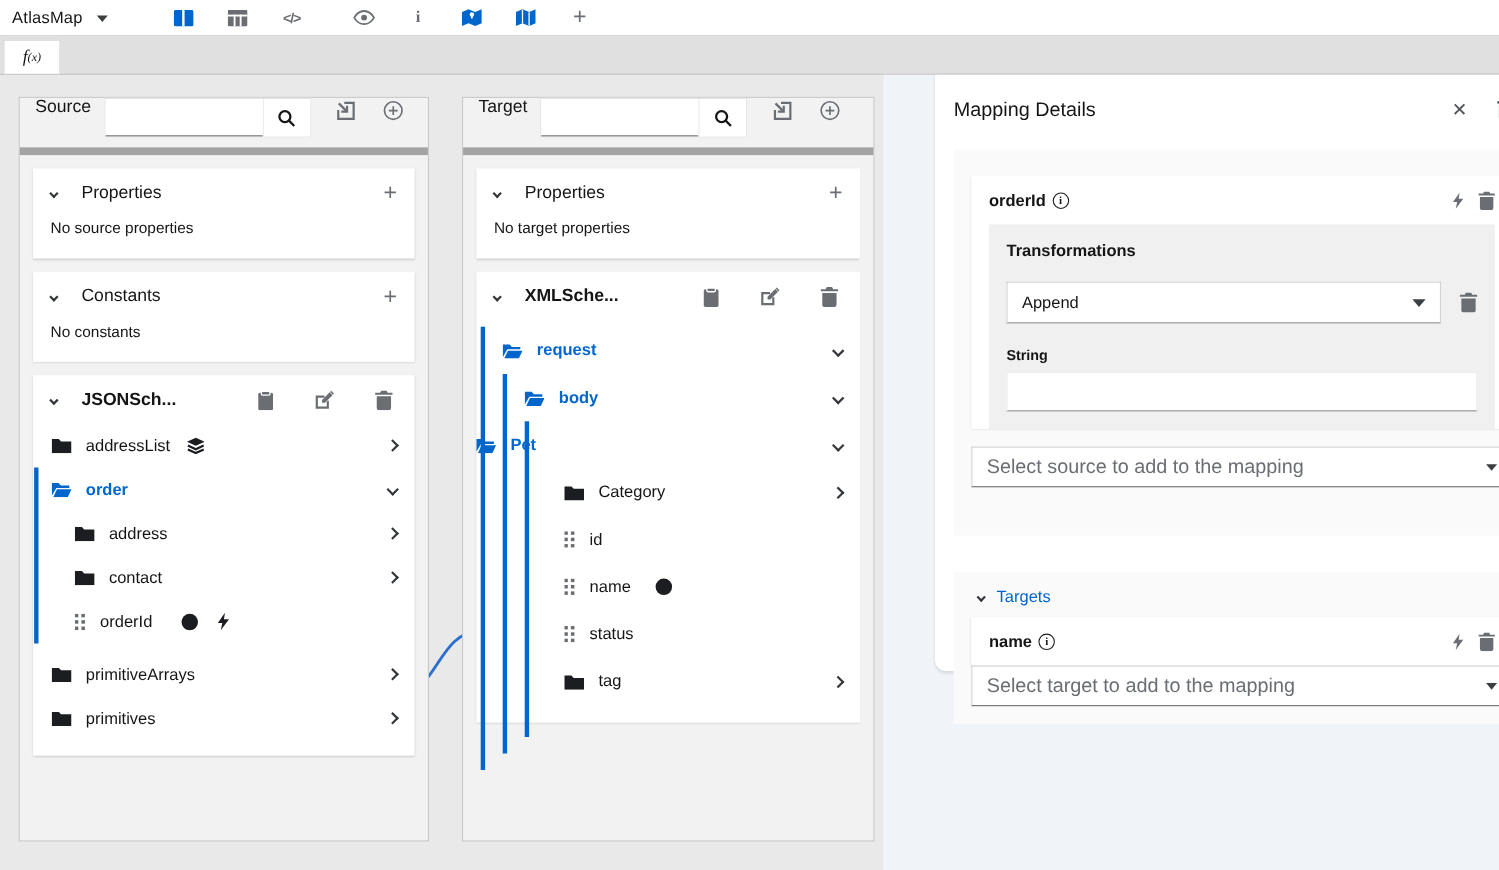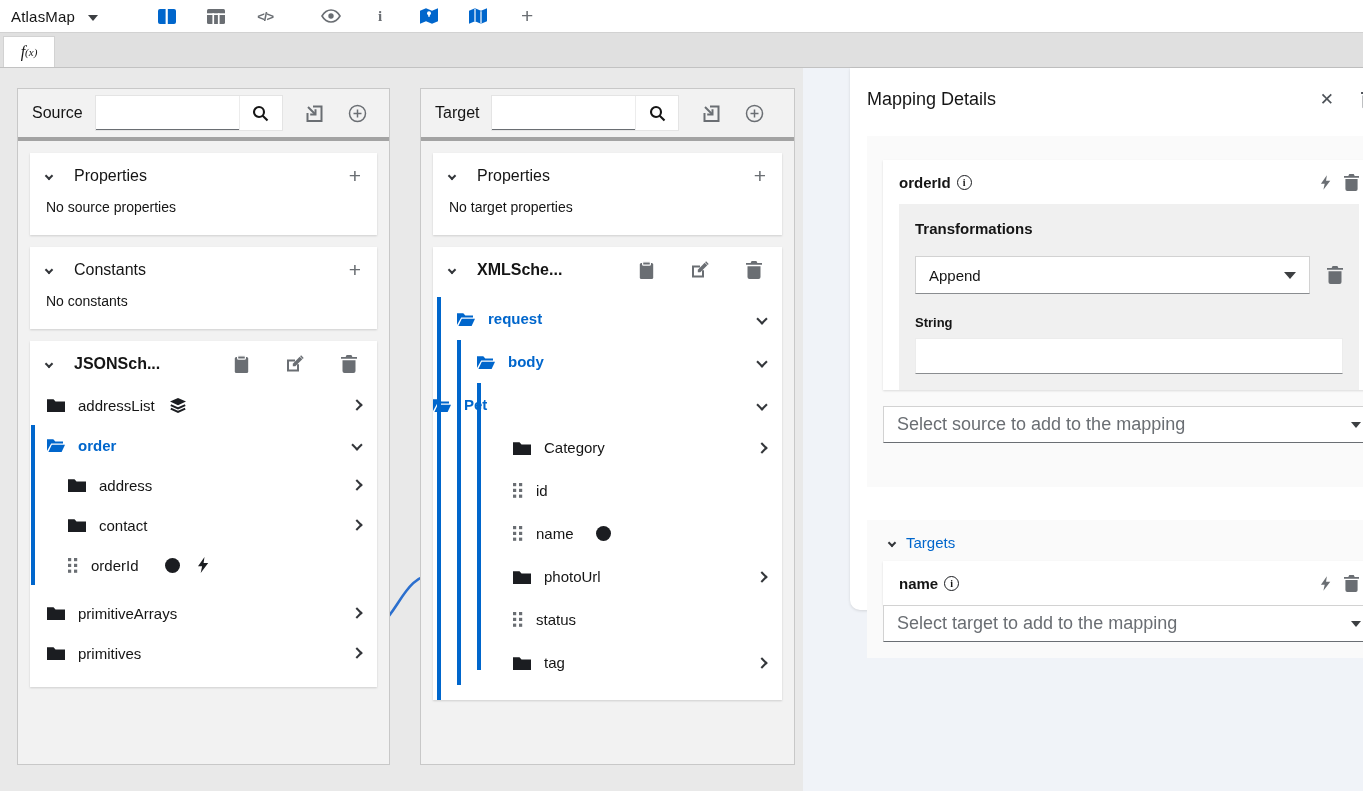--- a/index.html
+++ b/index.html
@@ -29,21 +29,21 @@
   .tab-active sub { font-size:11px; }
 
   
   .main { position:relative; height:723px; }
   .right-bg { position:absolute; left:803px; top:0; width:560px; height:723px; background:#f0f3f8; }
 
   .panel { position:absolute; top:20px; height:677px; background:#f2f2f2; border:1px solid #c8c8c8; }
   .panel-source { left:17px; width:373px; }
   .panel-target { left:420px; width:375px; }
 
-  .panel-head { height:52px; border-bottom:4px solid #a3a3a3; display:flex; align-items:center; padding:0 14px; }
+  .panel-head { height:52px; border-bottom:7px solid #a3a3a3; display:flex; align-items:flex-start; padding:0 14px; }
   .panel-title { font-size:16px; margin-right:12px; }
   .searchbox { display:flex; height:36px; background:#fff; width:188px; border:1px solid #e4e4e4; }
   .searchbox input { flex:1; min-width:0; border:none; outline:none; border-bottom:1px solid #6a6e73;
     font-size:14px; padding:0 8px; }
   .search-btn { width:43px; background:#fff; border:none; border-left:1px solid #ececec; cursor:pointer;
     display:flex; align-items:center; justify-content:center; }
   .head-icon { background:none; border:none; cursor:pointer; width:22px; height:22px;
     display:flex; align-items:center; justify-content:center; margin-left:21px; }
 
   .card { background:#fff; margin:12px; box-shadow:0 1px 2px rgba(0,0,0,.15); }
@@ -502,30 +502,20 @@
                   <rect y="11.6" width="3.2" height="3.2"></rect>
                   <rect x="6" y="11.6" width="3.2" height="3.2"></rect>
                 </g>
               </svg>
             </span>
           <span class="tlabel">name</span>
           <span class="dot" style="margin-left:22px"></span>
           <span class="spacer"></span>
         </div>
 
-        <div class="trow tgt-row tgt-l3">
-          <span class="ticon">
-              <svg width="18" height="14" viewBox="0 0 18 14">
-                <path d="M0 1.2h6.5l2 2.2H18V14H0Z" fill="#1b1d21"></path>
-              </svg>
-            </span>
-          <span class="tlabel">photoUrl</span>
-          <span class="spacer"></span>
-            <span class="chev r"></span>
-        </div>
 
         <div class="trow tgt-row tgt-l3">
           <span class="ticon">
               <svg width="10" height="15" viewBox="0 0 10 15">
                 <g fill="#6a6e73">
                   <rect width="3.2" height="3.2"></rect>
                   <rect x="6" width="3.2" height="3.2"></rect>
                   <rect y="5.8" width="3.2" height="3.2"></rect>
                   <rect x="6" y="5.8" width="3.2" height="3.2"></rect>
                   <rect y="11.6" width="3.2" height="3.2"></rect>

